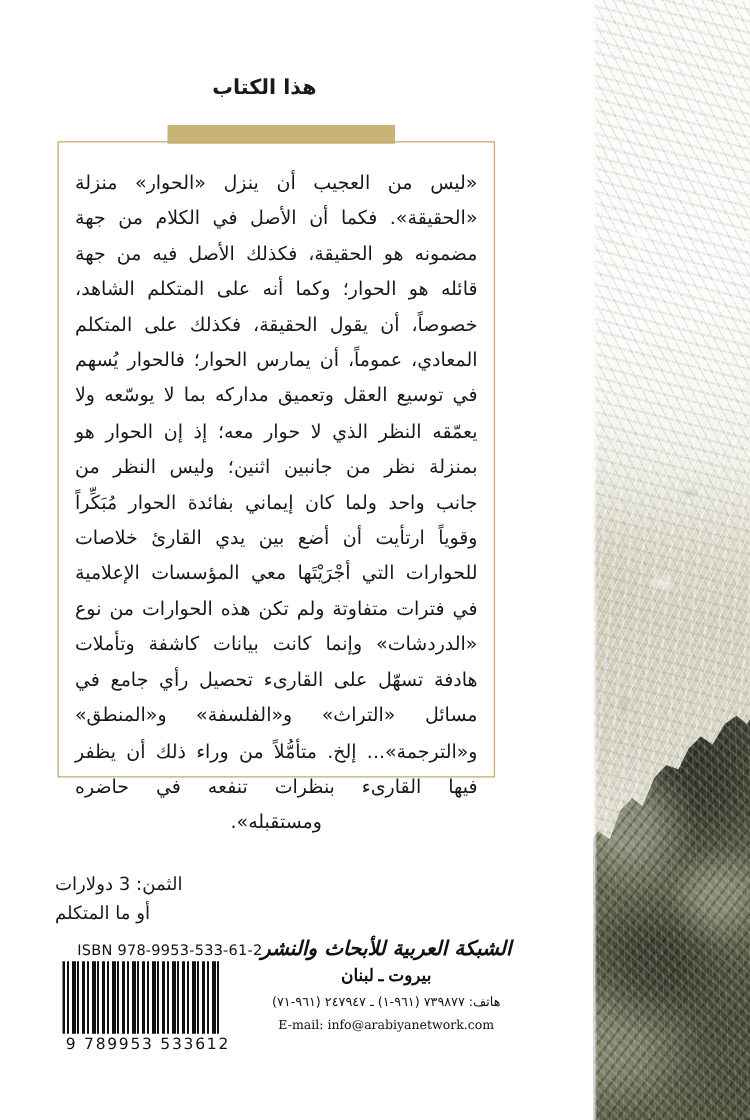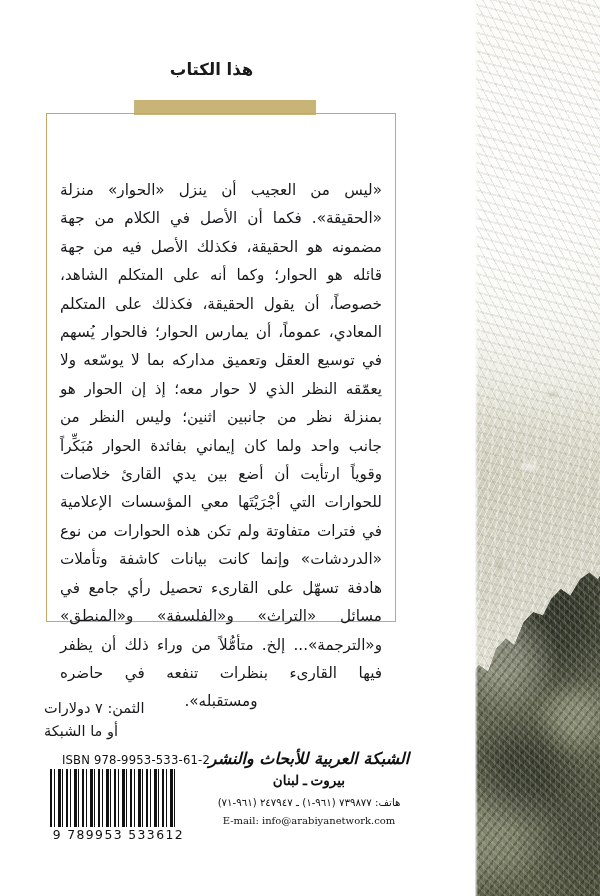--- a/index.html
+++ b/index.html
@@ -140,21 +140,20 @@
     left: 76px;
     width: 322px;
     direction: rtl;
     text-align: justify;
     text-align-last: center;
     font-family: "DejaVu Sans", sans-serif;
     font-size: 15.2px;
     line-height: 28.4px;
     color: #16181a;
     word-spacing: 1px;
-    margin-top: 44px;
   }
 
   
   #price-block {
     position: absolute;
     top: 697px;
     left: 60px;
     width: 175px;
     direction: rtl;
     text-align: left;
@@ -264,22 +263,22 @@
 
     <div id="section-title">هذا الكتاب</div>
 
     <div id="gold-tab"></div>
 
     <div id="text-box"></div>
 
     <div id="excerpt">«ليس من العجيب أن ينزل «الحوار» منزلة «الحقيقة». فكما أن الأصل في الكلام من جهة مضمونه هو الحقيقة، فكذلك الأصل فيه من جهة قائله هو الحوار؛ وكما أنه على المتكلم الشاهد، خصوصاً، أن يقول الحقيقة، فكذلك على المتكلم المعادي، عموماً، أن يمارس الحوار؛ فالحوار يُسهم في توسيع العقل وتعميق مداركه بما لا يوسّعه ولا يعمّقه النظر الذي لا حوار معه؛ إذ إن الحوار هو بمنزلة نظر من جانبين اثنين؛ وليس النظر من جانب واحد ولما كان إيماني بفائدة الحوار مُبَكِّراً وقوياً ارتأيت أن أضع بين يدي القارئ خلاصات للحوارات التي أجْرَيْتَها معي المؤسسات الإعلامية في فترات متفاوتة ولم تكن هذه الحوارات من نوع «الدردشات» وإنما كانت بيانات كاشفة وتأملات هادفة تسهّل على القارىء تحصيل رأي جامع في مسائل «التراث» و«الفلسفة» و«المنطق» و«الترجمة»... إلخ. متأمُّلاً من وراء ذلك أن يظفر فيها القارىء بنظرات تنفعه في حاضره ومستقبله».</div>
 
     <div id="price-block">
-      <div>الثمن: ٧ دولارات</div>
-      <div>أو ما الشبكة</div>
+      <div>الثمن: 3 دولارات</div>
+      <div>أو ما المتكلم</div>
     </div>
 
     <div id="isbn-text">ISBN 978-9953-533-61-2</div>
 
     <div id="barcode"></div>
 
     <div id="barcode-digits">9 789953 533612</div>
 
     <div id="publisher-block">
       <div id="publisher-name">الشبكة العربية للأبحاث والنشر</div>

